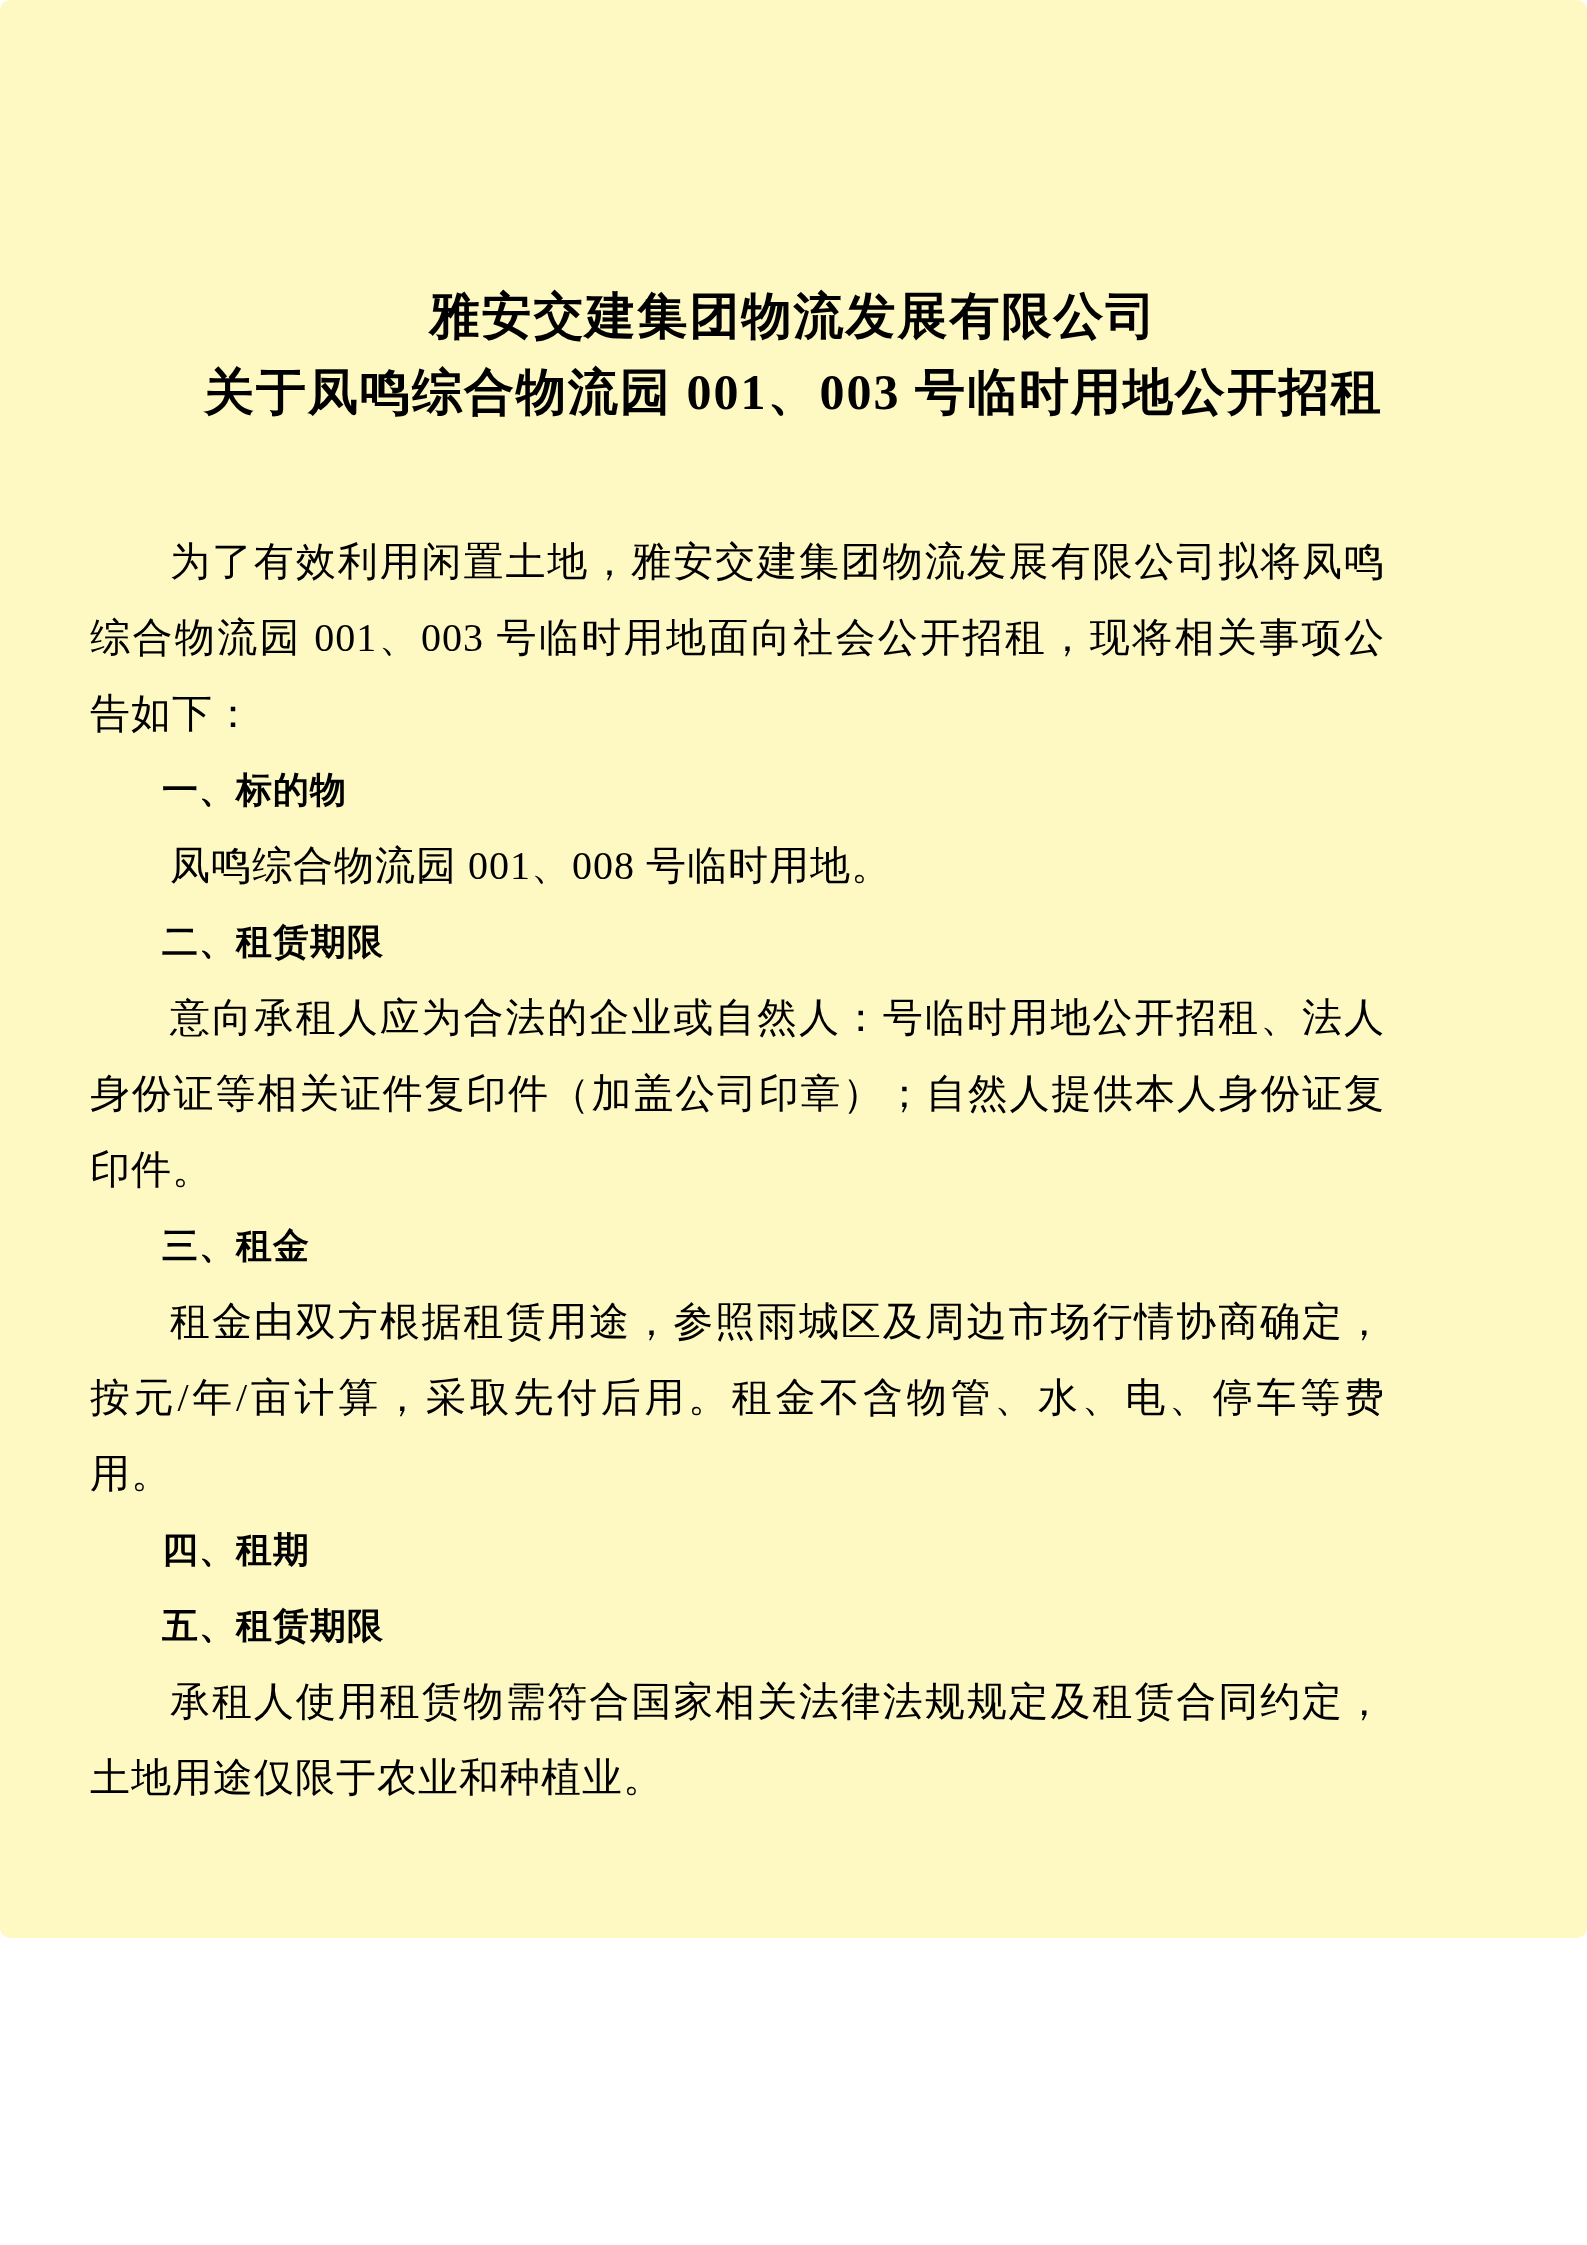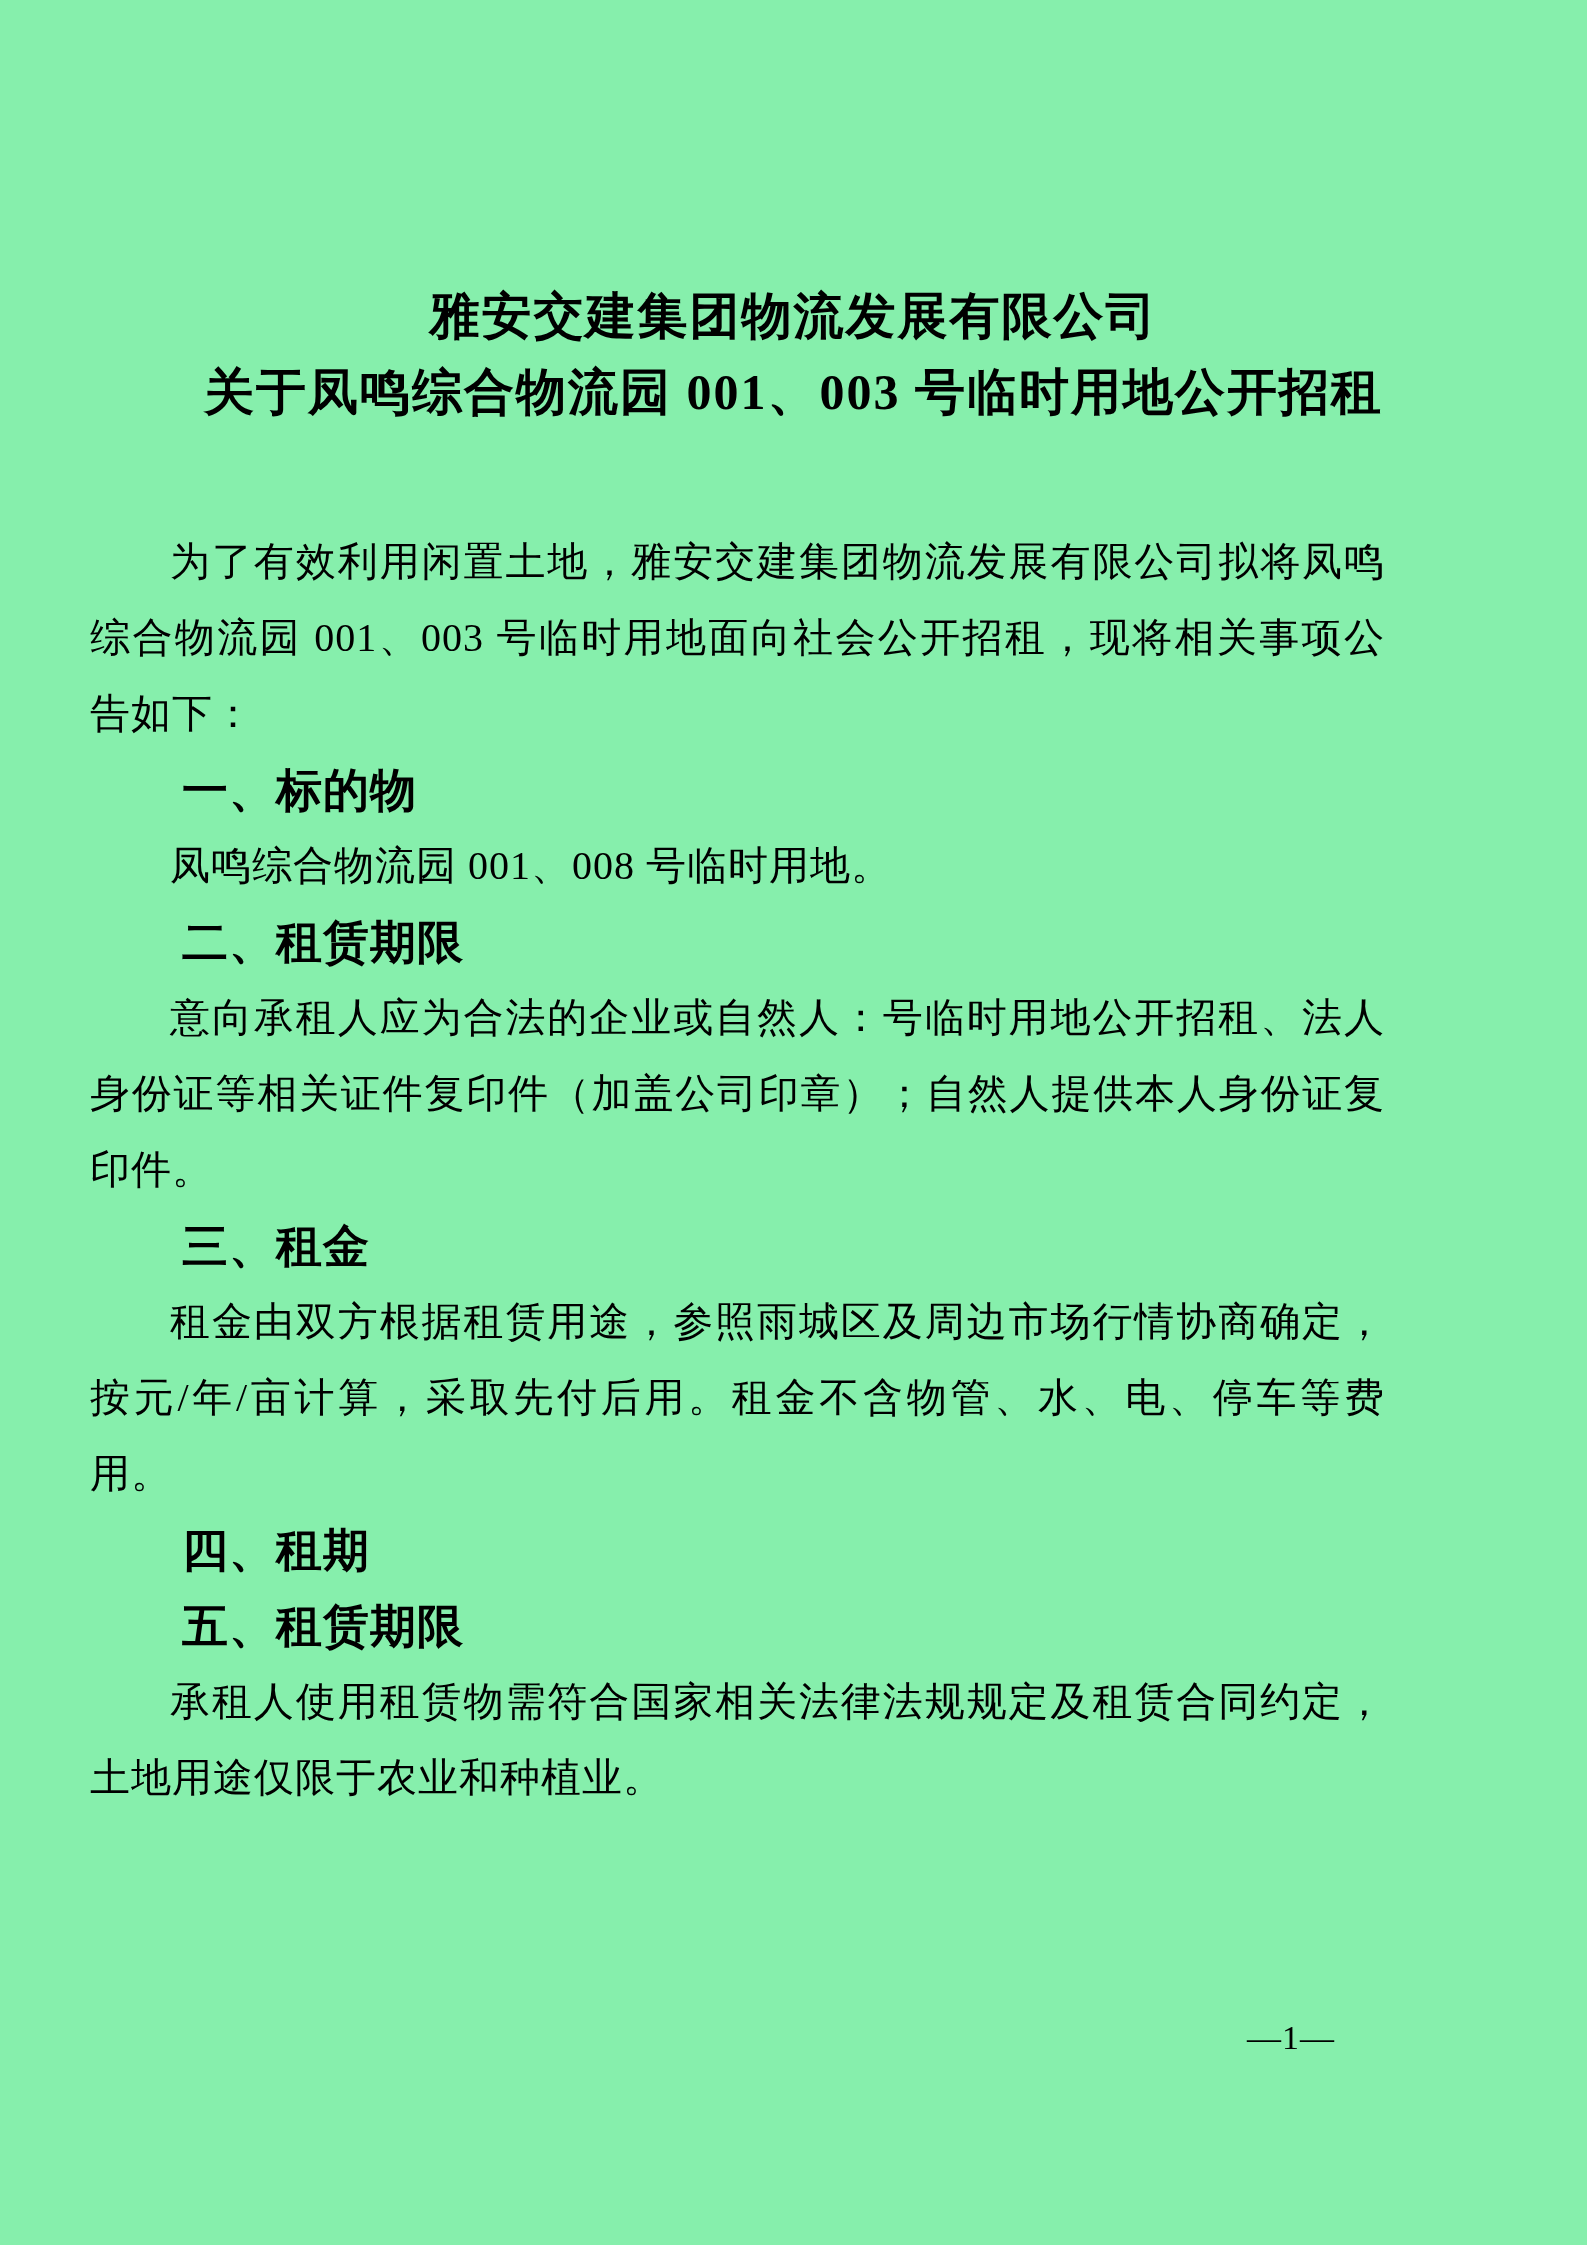--- a/index.html
+++ b/index.html
@@ -3,24 +3,25 @@
 <meta charset="utf-8">
 <style>
   html, body {
     margin: 0;
     padding: 0;
     background: #ffffff;
   }
   .page {
     position: relative;
     width: 1587px;
-    height: 2245px;
-    background: #86efac;
+    height: 1938px;
+    background: #fef9c3;
     overflow: hidden;
     color: #000000;
+    border-radius: 10px;
   }
   .doc-title {
     margin: 0 90px 0 90px;
     padding-top: 278px;
     text-align: center;
     font-family: "Liberation Serif", "DejaVu Serif", serif;
     font-weight: bold;
     font-size: 50px;
     line-height: 76px;
     letter-spacing: 2px;
@@ -36,23 +37,23 @@
     line-height: 76px;
     letter-spacing: 1px;
     text-align: justify;
   }
   .content p {
     margin: 0;
     text-indent: 2em;
   }
   .content h2 {
     margin: 0;
-    font-family: Liberation Sans, sans-serif;
+    font-family: Liberation Serif, serif;
     font-weight: bold;
-    font-size: 46px;
+    font-size: 36px;
     line-height: 76px;
     letter-spacing: 1px;
     text-indent: 2em;
   }
   .page-footer {
     position: absolute;
     top: 2018px;
     right: 252px;
     font-family: "Liberation Serif", "DejaVu Serif", serif;
     font-size: 34px;

